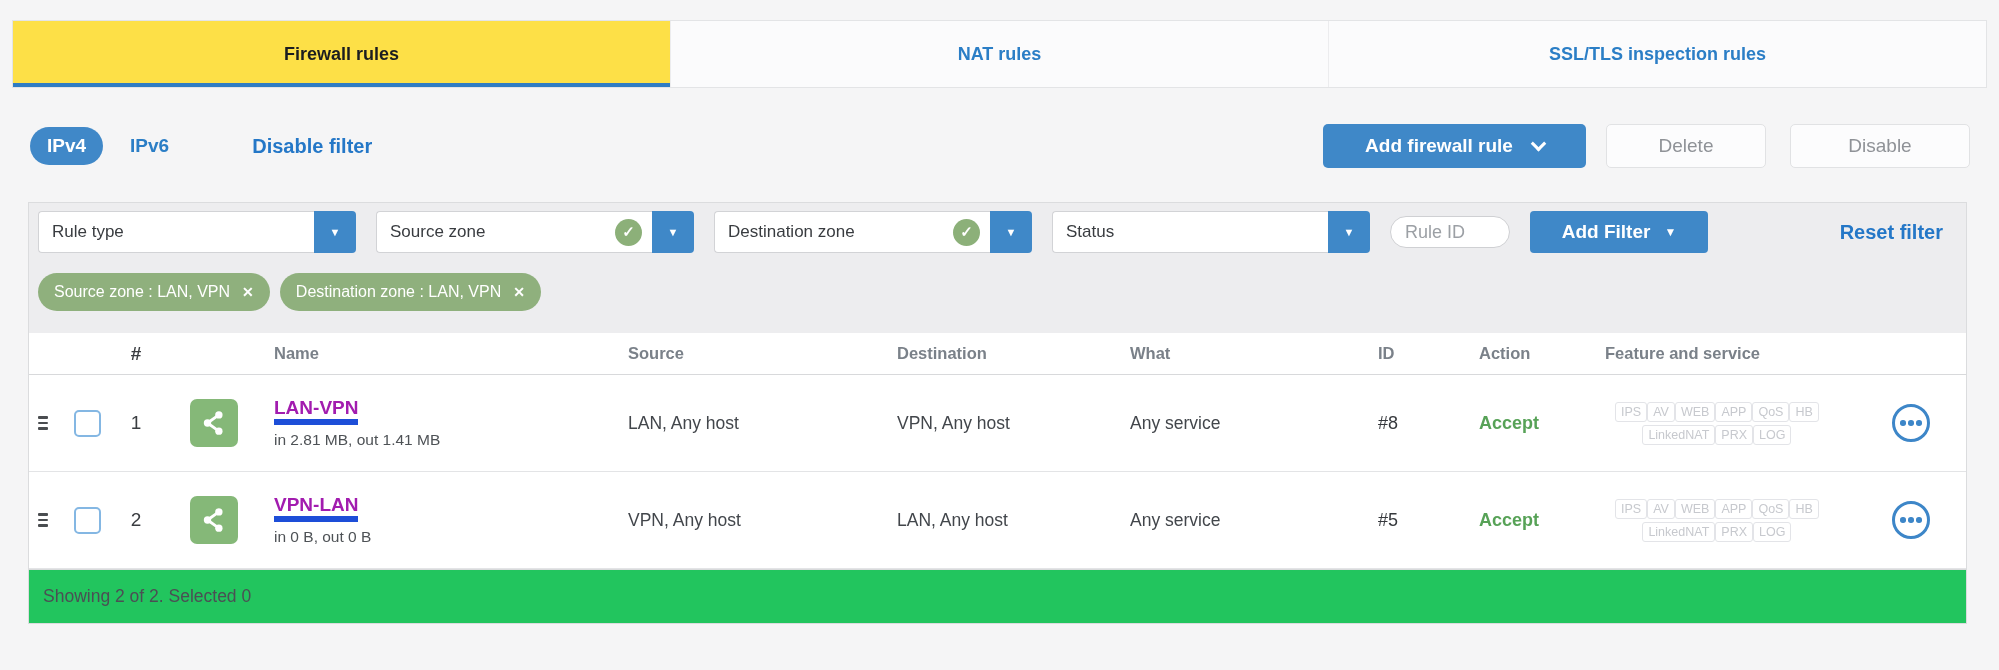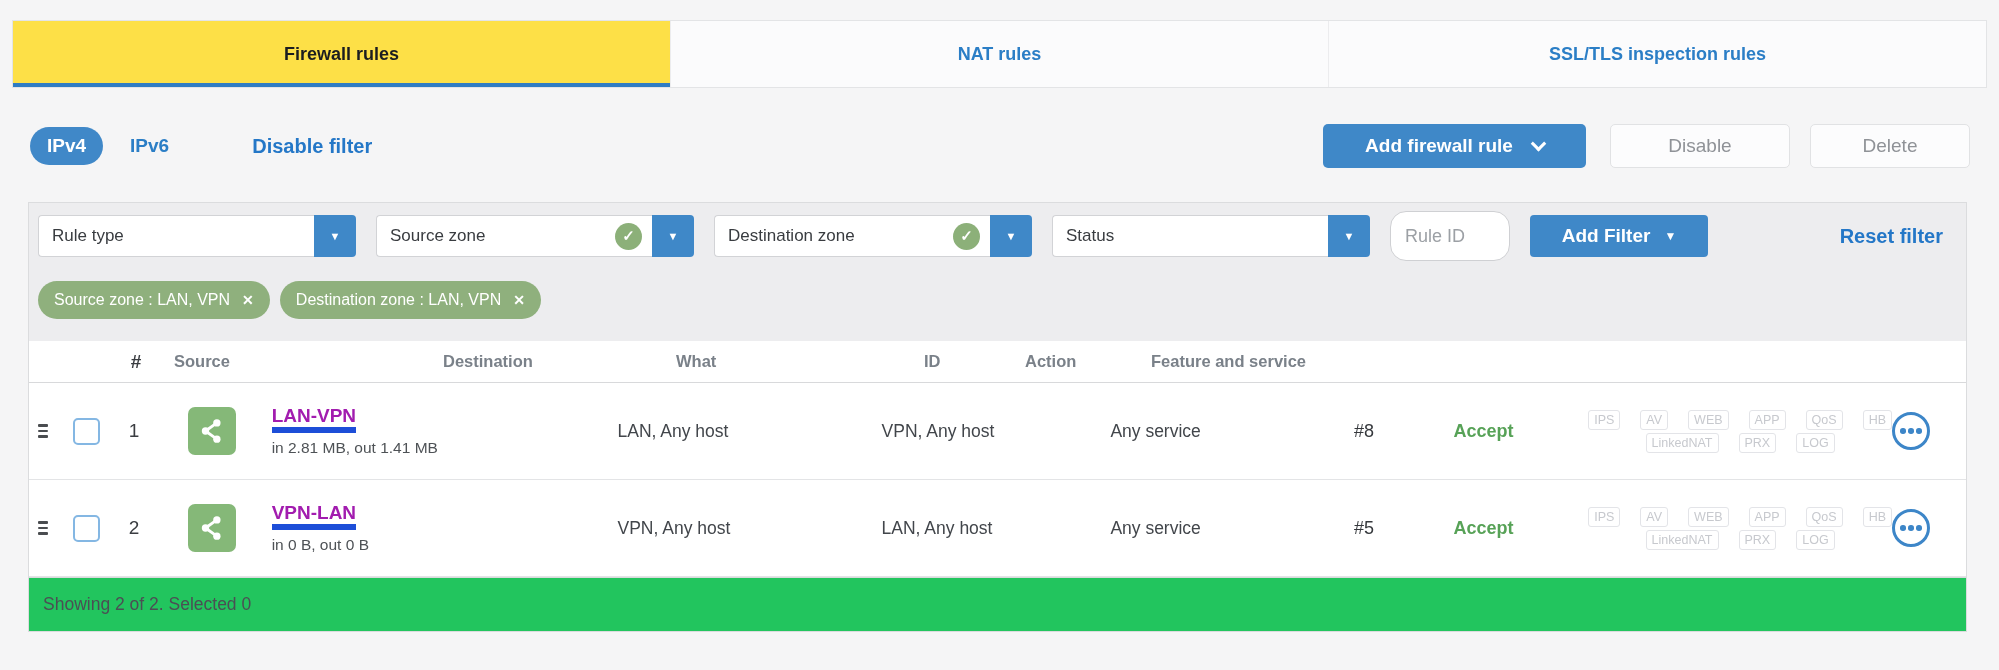--- a/index.html
+++ b/index.html
@@ -111,21 +111,21 @@
     display: flex; align-items: center; justify-content: center;
   }
   .dd-arrow {
     width: 42px;
     background: #3f88c8;
     border-radius: 0 4px 4px 0;
     display: flex; align-items: center; justify-content: center;
     color: #fff; font-size: 11px;
   }
   .rule-id-input {
-    width: 120px; height: 50px;
+    width: 120px; height: 32px;
     border: 1px solid #cfd0d3; border-radius: 16px;
     background: #fff;
     padding: 0 14px;
     font-size: 18px; color: #0f766e;
     font-family: "Liberation Sans", sans-serif;
     outline: none;
   }
   .rule-id-input::placeholder { color: #9ca0a5; }
   .btn-add-filter {
     height: 42px; width: 178px; margin-left: 20px;
@@ -196,21 +196,21 @@
   .rule-name {
     display: inline-block;
     font-size: 19px; font-weight: 700; color: #a21caf;
     border-bottom: 6px solid #1d4ed8;
     cursor: pointer;
   }
   .traffic { margin-top: 6px; font-size: 15.5px; color: #4e5256; }
   .id-text { font-size: 18px; color: #35383c; }
   .accept { font-size: 18px; font-weight: 700; color: #57a257; }
   .badges { margin-left: 64px; display: flex; flex-direction: column; align-items: center; gap: 3px; }
-  .badge-line { display: flex; gap: 20px; }
+  .badge-line { display: flex; gap: 0; }
   .badge {
     border: 1px solid #e3e4e8; border-radius: 3px;
     color: #c7c9ce; font-size: 12.5px;
     padding: 2px 5px;
     background: #fff;
   }
   .menu-btn {
     margin-left: auto; margin-right: 36px;
     width: 38px; height: 38px; border-radius: 50%;
     border: 3px solid #3d86c8; background: #fff;
@@ -244,25 +244,25 @@
 
 <div class="toolbar">
   <div class="pill active">IPv4</div>
   <div class="pill">IPv6</div>
   <div class="link-strong">Disable filter</div>
   <div class="toolbar-right">
     <button class="btn-primary">
       <span>Add firewall rule</span>
       <span class="chev"></span>
     </button>
+    <button class="btn-secondary btn-delete">
+      <span>Delete</span>
+    </button>
     <button class="btn-secondary btn-disable">
       <span>Disable</span>
-    </button>
-    <button class="btn-secondary btn-delete">
-      <span>Delete</span>
     </button>
   </div>
 </div>
 
 <div class="panel">
 
   <div class="filter-zone">
     <div class="filter-row">
 
       <div class="dd">
@@ -326,20 +326,21 @@
         <span>Destination zone : LAN, VPN</span>
         <span class="chip-x">✕</span>
       </div>
     </div>
   </div>
 
   <div class="thead">
     <div class="col-handle"></div>
     <div class="col-check"></div>
     <div class="col-num">#</div>
+    <div class="col-name">Name</div>
     <div class="col-source">Source</div>
     <div class="col-dest">Destination</div>
     <div class="col-what">What</div>
     <div class="col-id">ID</div>
     <div class="col-action">Action</div>
     <div class="col-feature">Feature and service</div>
   </div>
 
   <div class="trow">
     <div class="col-handle">

